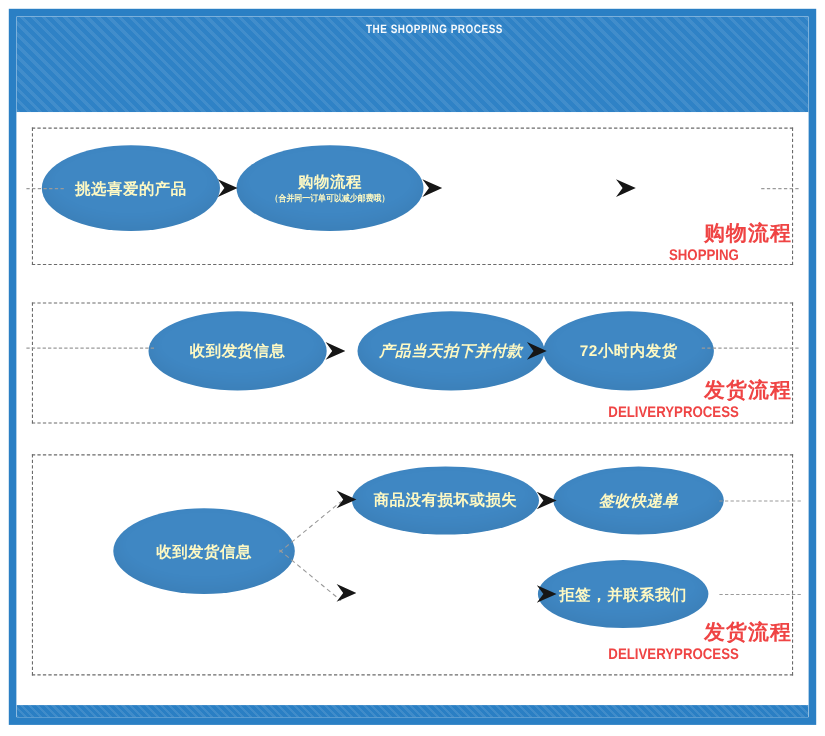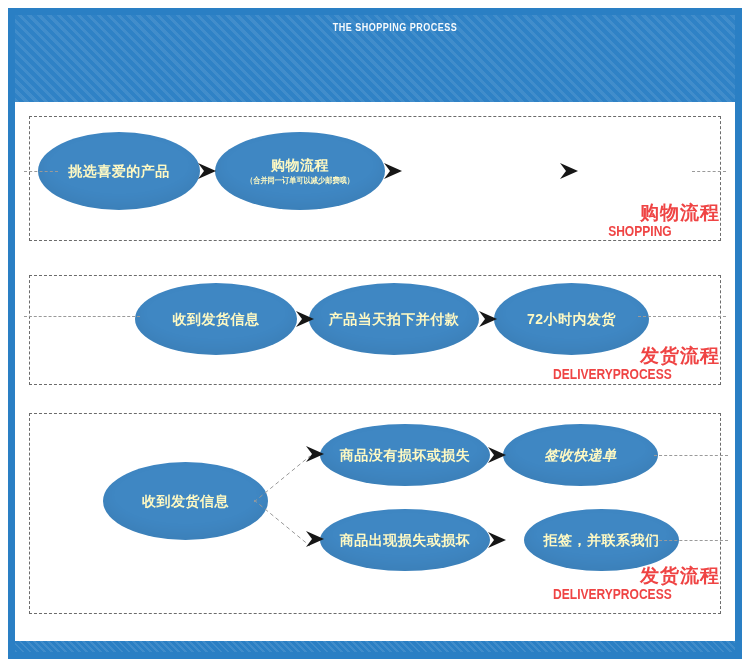--- a/index.html
+++ b/index.html
@@ -244,21 +244,21 @@
         <div class="node" style="left:105px; top:7px; width:162px; height:72px;">
           <span class="t1">收到发货信息</span>
         </div>
 
         <div class="arrow" style="left:264px; top:34px;">
           <svg viewBox="0 0 22 18" preserveAspectRatio="none">
             <path d="M2 1 L20 9 L2 17 L8 9 Z" fill="#161616"></path>
           </svg>
         </div>
 
-        <div class="node" style="left:279px; top:7px; width:170px; height:72px;">
+        <div class="node" style="left:295px; top:7px; width:170px; height:72px;font-style:italic;">
           <span class="t1">产品当天拍下并付款</span>
         </div>
 
         <div class="arrow" style="left:447px; top:34px;">
           <svg viewBox="0 0 22 18" preserveAspectRatio="none">
             <path d="M2 1 L20 9 L2 17 L8 9 Z" fill="#161616"></path>
           </svg>
         </div>
 
         <div class="node" style="left:464px; top:7px; width:155px; height:72px;">
@@ -308,31 +308,28 @@
             <path d="M2 1 L20 9 L2 17 L8 9 Z" fill="#161616"></path>
           </svg>
         </div>
 
         <div class="node" style="left:473px; top:10px; width:155px; height:62px;font-style:italic;">
           <span class="t1">签收快递单</span>
         </div>
 
         <div class="dash-line" style="left:624px; top:41px; width:74px;"></div>
 
-        <div class="node" style="left:290px; top:95px; width:170px; height:62px;">
-          <span class="t1">商品出现损失或损坏</span>
-        </div>
 
         <div class="arrow" style="left:456px; top:117px;">
           <svg viewBox="0 0 22 18" preserveAspectRatio="none">
             <path d="M2 1 L20 9 L2 17 L8 9 Z" fill="#161616"></path>
           </svg>
         </div>
 
-        <div class="node" style="left:494px; top:95px; width:155px; height:62px;">
+        <div class="node" style="left:459px; top:95px; width:155px; height:62px;">
           <span class="t1">拒签，并联系我们</span>
         </div>
 
         <div class="dash-line" style="left:624px; top:126px; width:74px;"></div>
 
         <div class="caption" style="left:0; right:0; top:152px;">
           <span class="cap-cn">发货流程</span>
           <span class="cap-en">DELIVERYPROCESS</span>
         </div>
       </div>

